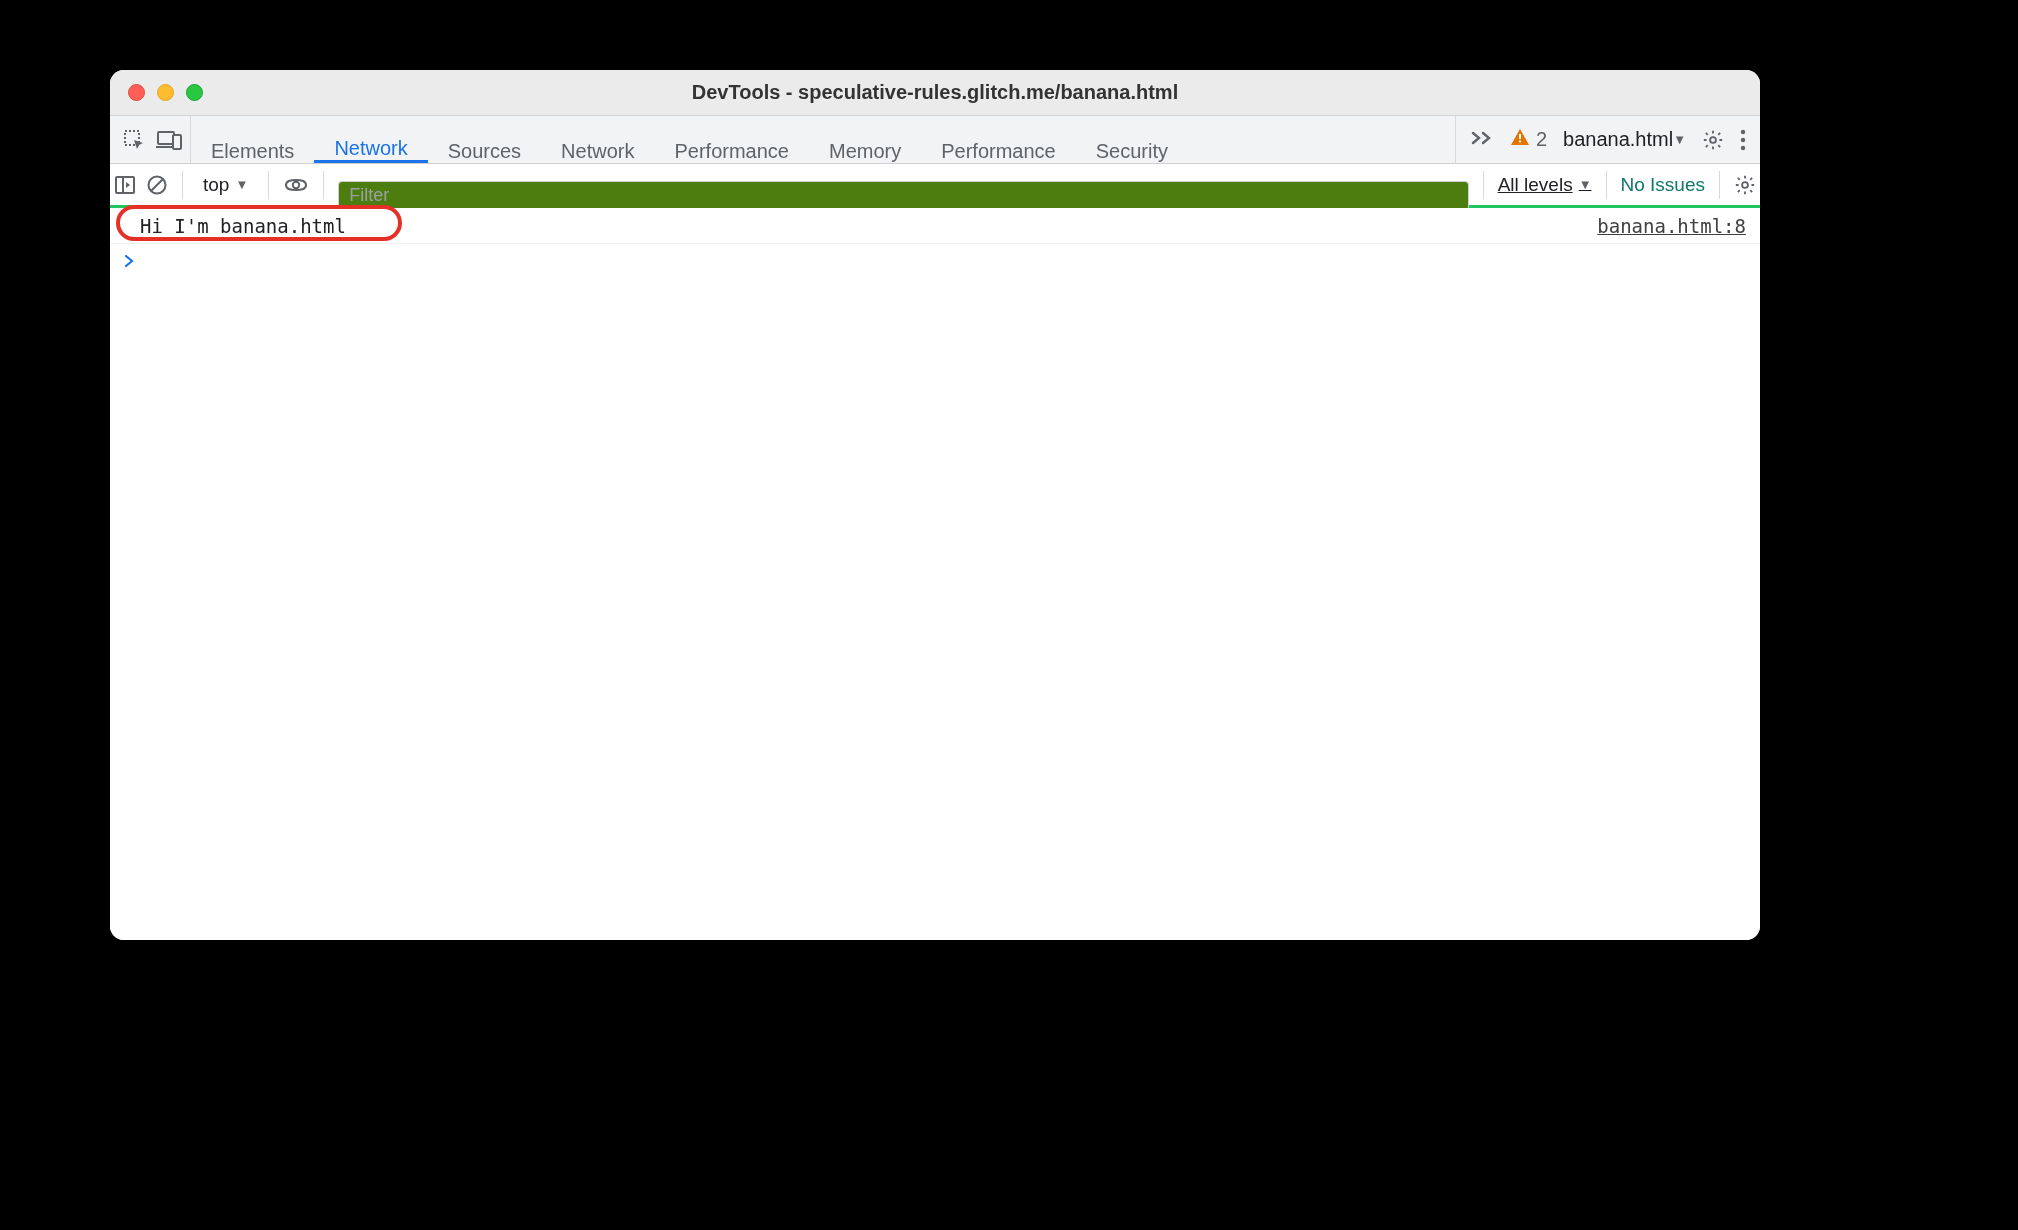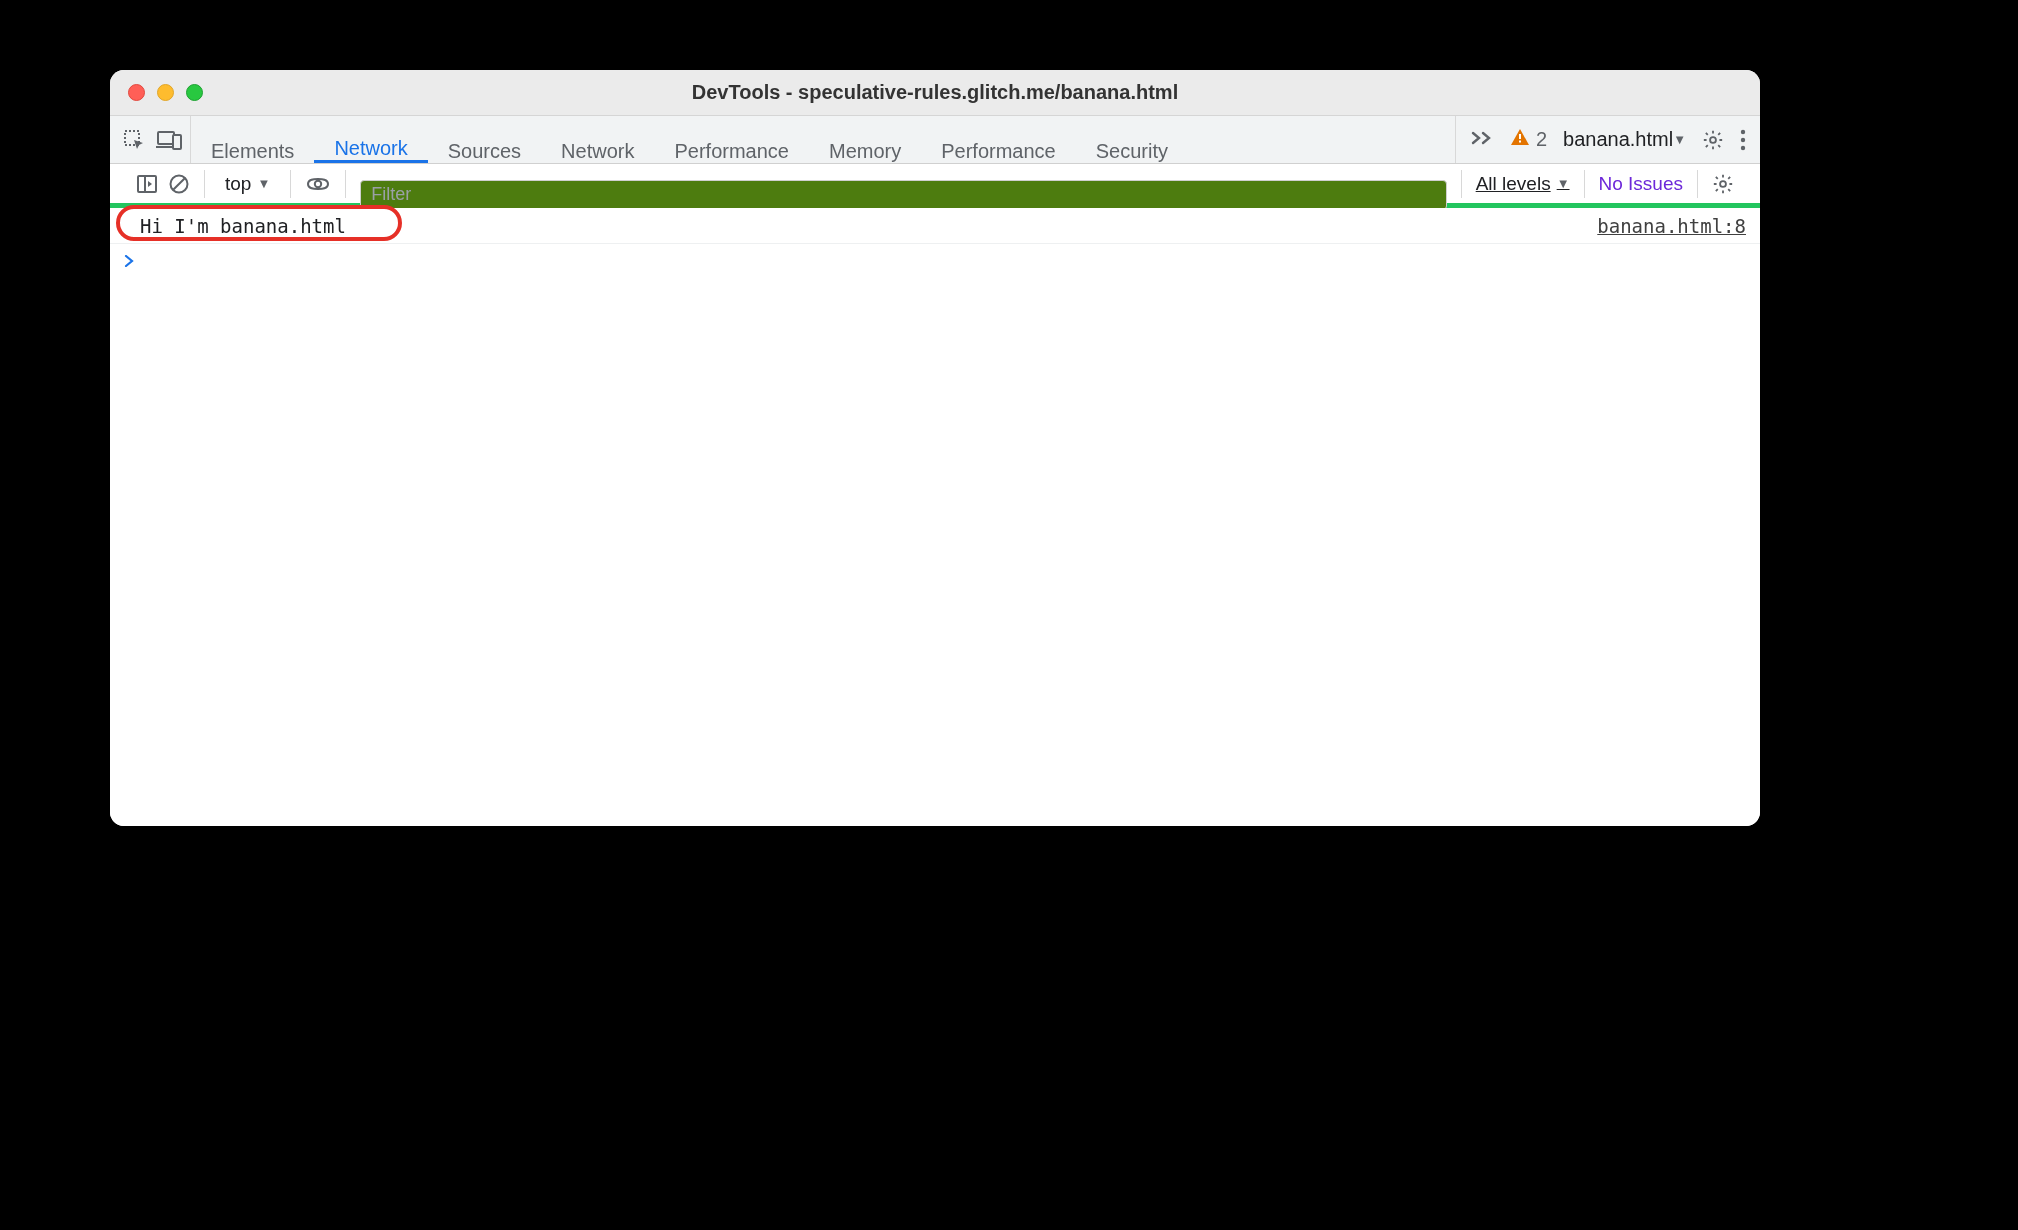--- a/index.html
+++ b/index.html
@@ -9,21 +9,21 @@
     width: 2018px;
     height: 1230px;
     font-family: -apple-system, BlinkMacSystemFont, "Segoe UI", Helvetica, Arial, sans-serif;
     overflow: hidden;
   }
   .window {
     position: absolute;
     left: 110px;
     top: 70px;
     width: 1650px;
-    height: 756px;
+    height: 870px;
     background: #fff;
     border-radius: 14px;
     box-shadow: 0 30px 80px rgba(0,0,0,0.6);
     display: flex;
     flex-direction: column;
     overflow: hidden;
   }
   
   .titlebar {
     height: 46px;
@@ -93,45 +93,45 @@
   }
   .warn-badge {
     display: flex; align-items:center; gap:6px; color:#5f6368; font-size: 20px;
   }
   .warn-tri { color:#e37400; font-size:19px; }
   .page-selector { display:flex; align-items:center; gap:0; color:#202124; cursor:pointer; }
   .gear, .kebab { color:#5f6368; cursor:pointer; }
   
   .console-toolbar {
     height: 44px;
-    border-bottom: 5px solid #22c55e;
+    border-bottom: 3px solid #22c55e;
     display: flex;
     align-items: center;
-    padding: 0 26px;
+    padding: 0 4px;
     gap: 10px;
     font-size: 19px;
     color:#5f6368;
     background:#fff;
   }
   .ct-sep { width:1px; height:28px; background:#d8d8d8; margin:0 4px; }
   .ctx-selector { display:flex; align-items:center; gap:6px; color:#202124; cursor:pointer; padding:0 6px; }
   .filter-input {
     flex:1;
     border:1px solid #cfcfcf;
     border-radius:4px;
     height:30px;
     font-size:18px;
     padding:0 10px;
     color:#202124;
     background:#4d7c0f;
     margin-top:22px;
   }
   .filter-input::placeholder { color:#9aa0a6; }
   .levels { display:flex; align-items:center; gap:6px; color:#202124; cursor:pointer;text-decoration:underline; }
-  .noissues { color:#6d28d9; cursor:pointer; }
+  .noissues { color:#0f766e; cursor:pointer; }
   .ct-gear { color:#5f6368; cursor:pointer; }
   
   .console-body { flex:1; background:#fff; position:relative; font-family: ui-monospace, Menlo, Consolas, monospace; font-size:19px; }
   .log-row { display:flex; align-items:center; height:36px; border-bottom:1px solid #eef0f1; padding:0 14px; }
   .log-msg { color:#202124; }
   .log-src { margin-left:auto; color:#404040; text-decoration: underline; cursor:pointer; }
   .prompt-row { display:flex; align-items:center; height:34px; padding:0 14px; }
   .prompt-caret { color:#1a73e8; font-weight:bold; font-size:17px; }
   
   .red-oval {

